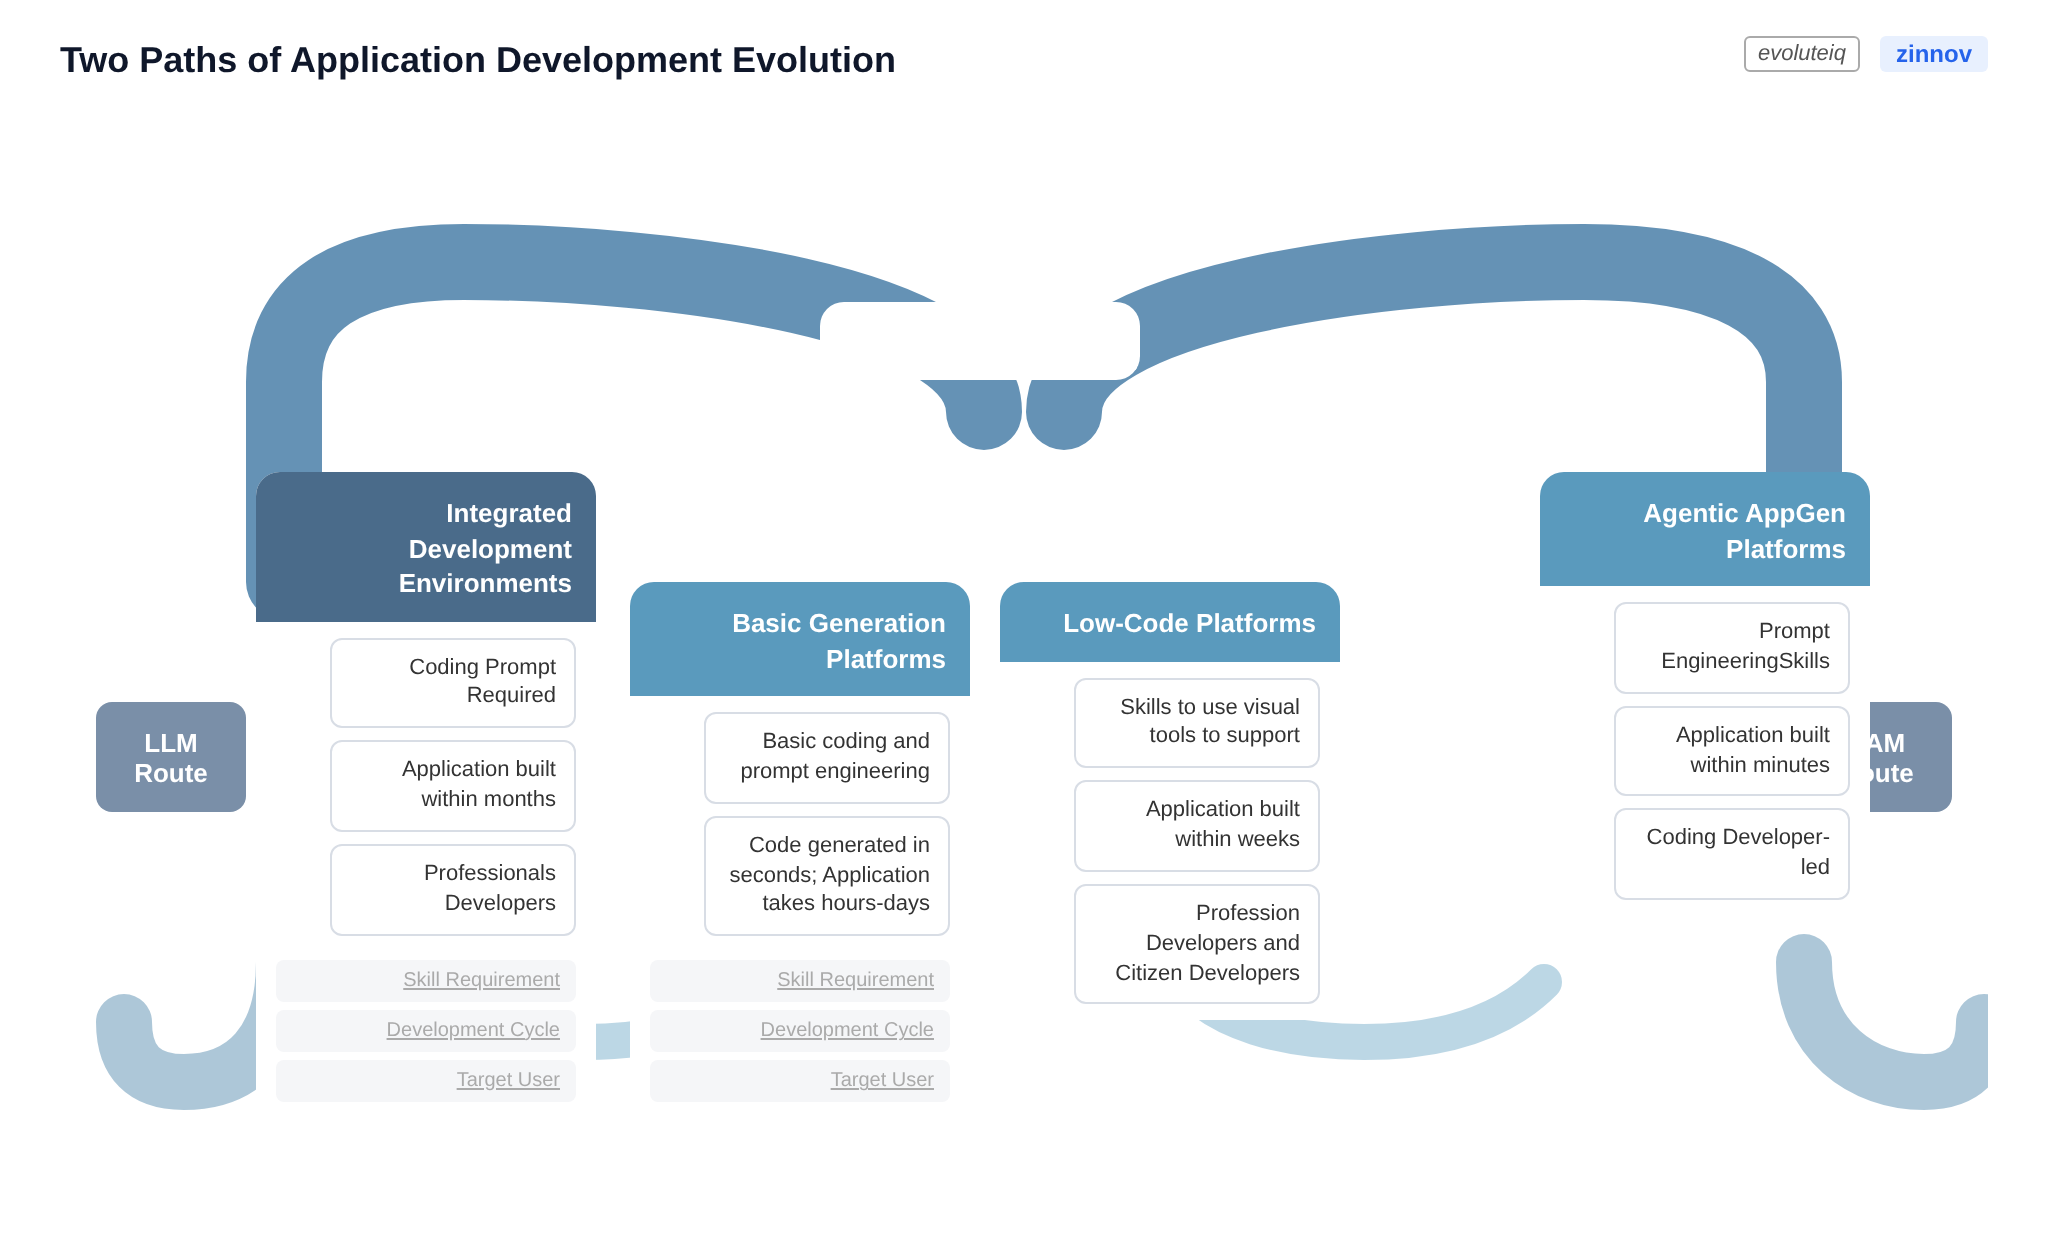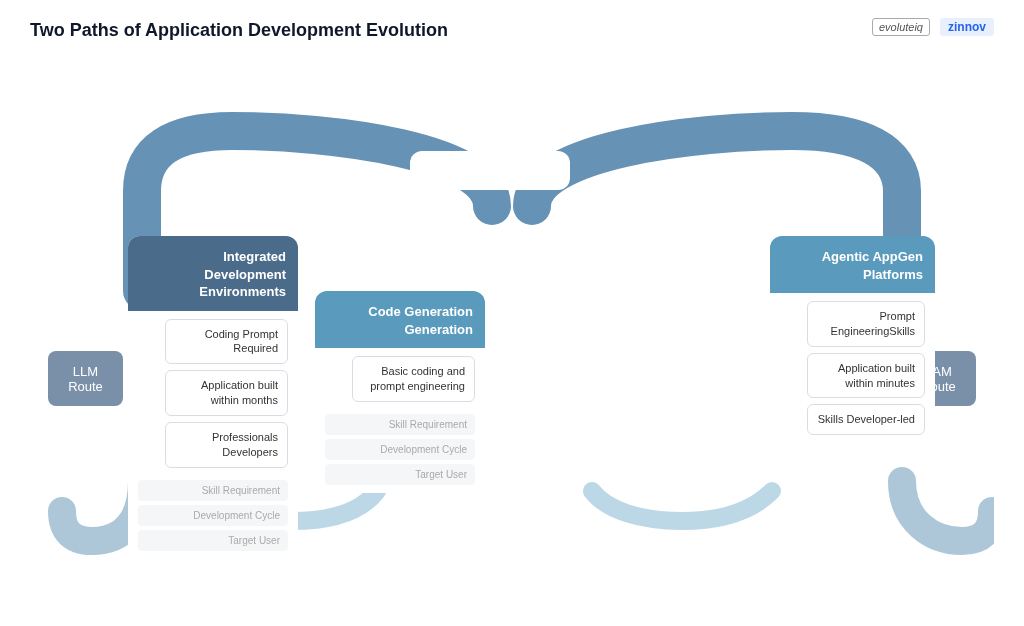--- a/index.html
+++ b/index.html
@@ -88,21 +88,21 @@
     
     .route-box {
       position: absolute;
       width: 75px;
       height: 55px;
       border-radius: 8px;
       display: flex;
       align-items: center;
       justify-content: center;
       text-align: center;
-      font-weight: 400;
+      font-weight: 700;
       font-size: 13px;
       color: white;
       z-index: 10;
     }
     .llm-route {
       background: #7a8fa8;
       top: 300px;
       left: 18px;
     }
     .lam-route {
@@ -149,20 +149,21 @@
       display: flex;
       flex-direction: column;
       gap: 4px;
     }
     .col-label {
       font-size: 10px;
       color: #aaa;
       padding: 5px 8px;
       background: #f5f6f8;
       border-radius: 4px;
+      text-decoration: underline;
     }
 
     
     .ide-card {
       left: 98px;
       top: 185px;
       width: 170px;
     }
     .ide-header { background: #4a6b8a; }
 
@@ -239,35 +240,44 @@
         <div class="col-item">Professionals Developers</div>
       </div>
       <div class="col-labels">
         <div class="col-label">Skill Requirement</div>
         <div class="col-label">Development Cycle</div>
         <div class="col-label">Target User</div>
       </div>
     </div>
 
     <div class="col-card codegen-card">
-      <div class="col-header codegen-header">Code Generation Generation</div>
+      <div class="col-header codegen-header">Basic Generation Platforms</div>
       <div class="col-items">
         <div class="col-item">Basic coding and prompt engineering</div>
+        <div class="col-item">Code generated in seconds; Application takes hours-days</div>
       </div>
       <div class="col-labels">
         <div class="col-label">Skill Requirement</div>
         <div class="col-label">Development Cycle</div>
         <div class="col-label">Target User</div>
       </div>
     </div>
 
+    <div class="col-card lowcode-card">
+      <div class="col-header codegen-header">Low-Code Platforms</div>
+      <div class="col-items">
+        <div class="col-item">Skills to use visual tools to support</div>
+        <div class="col-item">Application built within weeks</div>
+        <div class="col-item">Profession Developers and Citizen Developers</div>
+      </div>
+    </div>
 
     <div class="col-card agentic-card">
       <div class="col-header agentic-header">Agentic AppGen Platforms</div>
       <div class="col-items">
         <div class="col-item">Prompt EngineeringSkills</div>
         <div class="col-item">Application built within minutes</div>
-        <div class="col-item">Skills Developer-led</div>
+        <div class="col-item">Coding Developer-led</div>
       </div>
     </div>
 
   </div>
 </div>
 
 </body></html>

